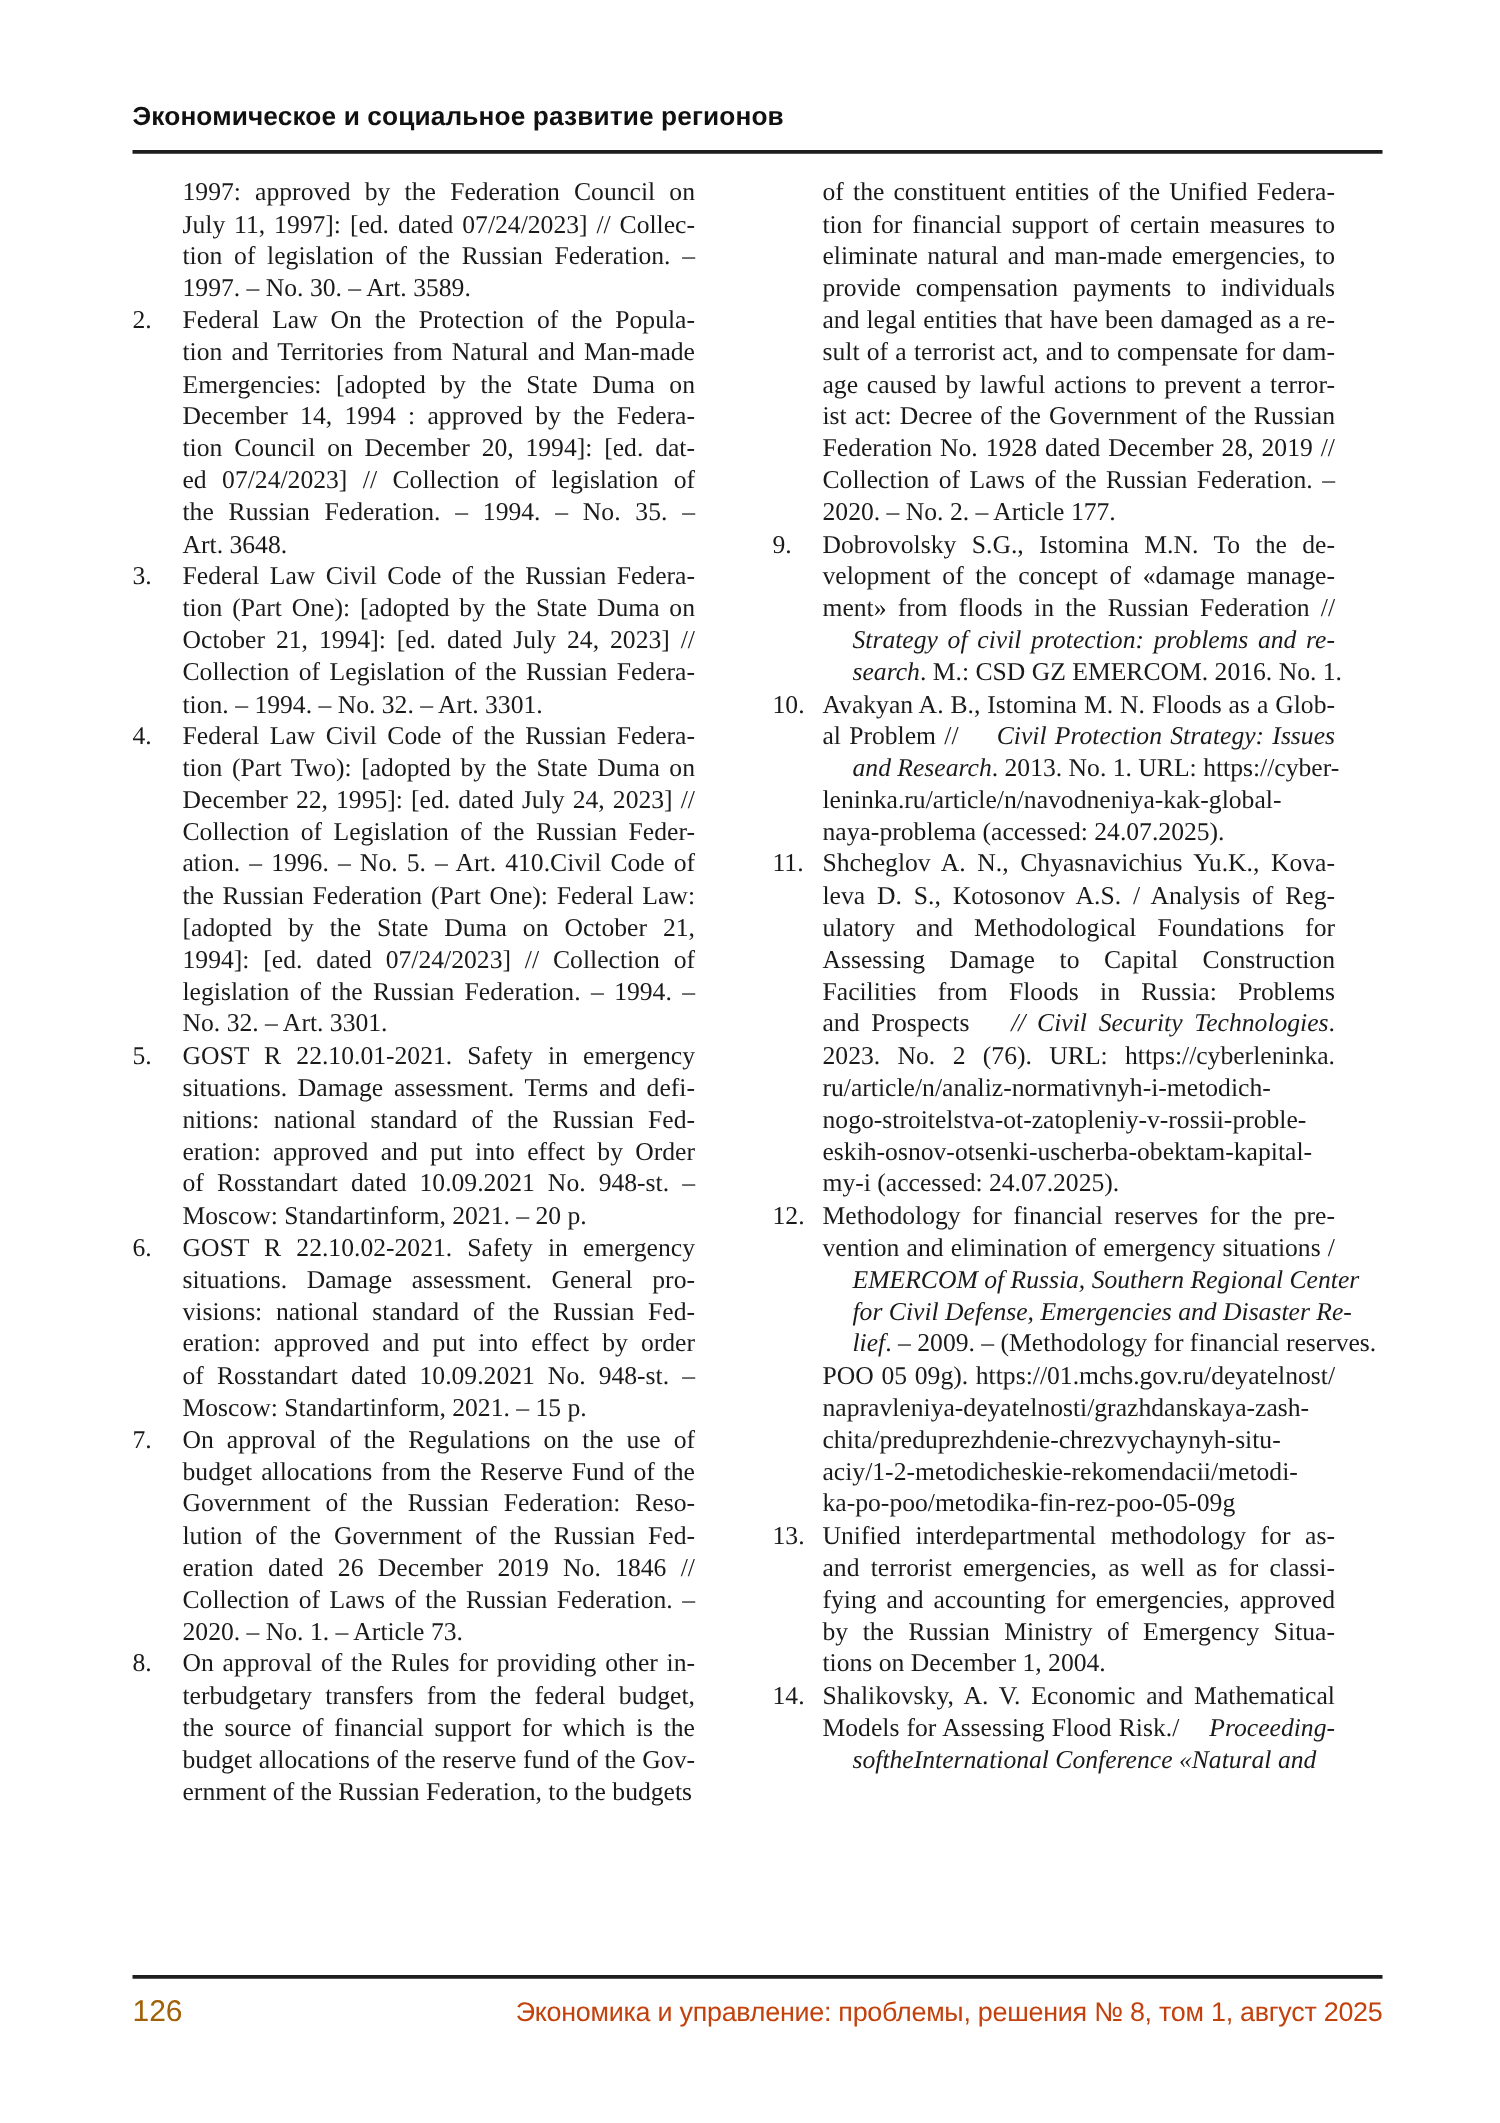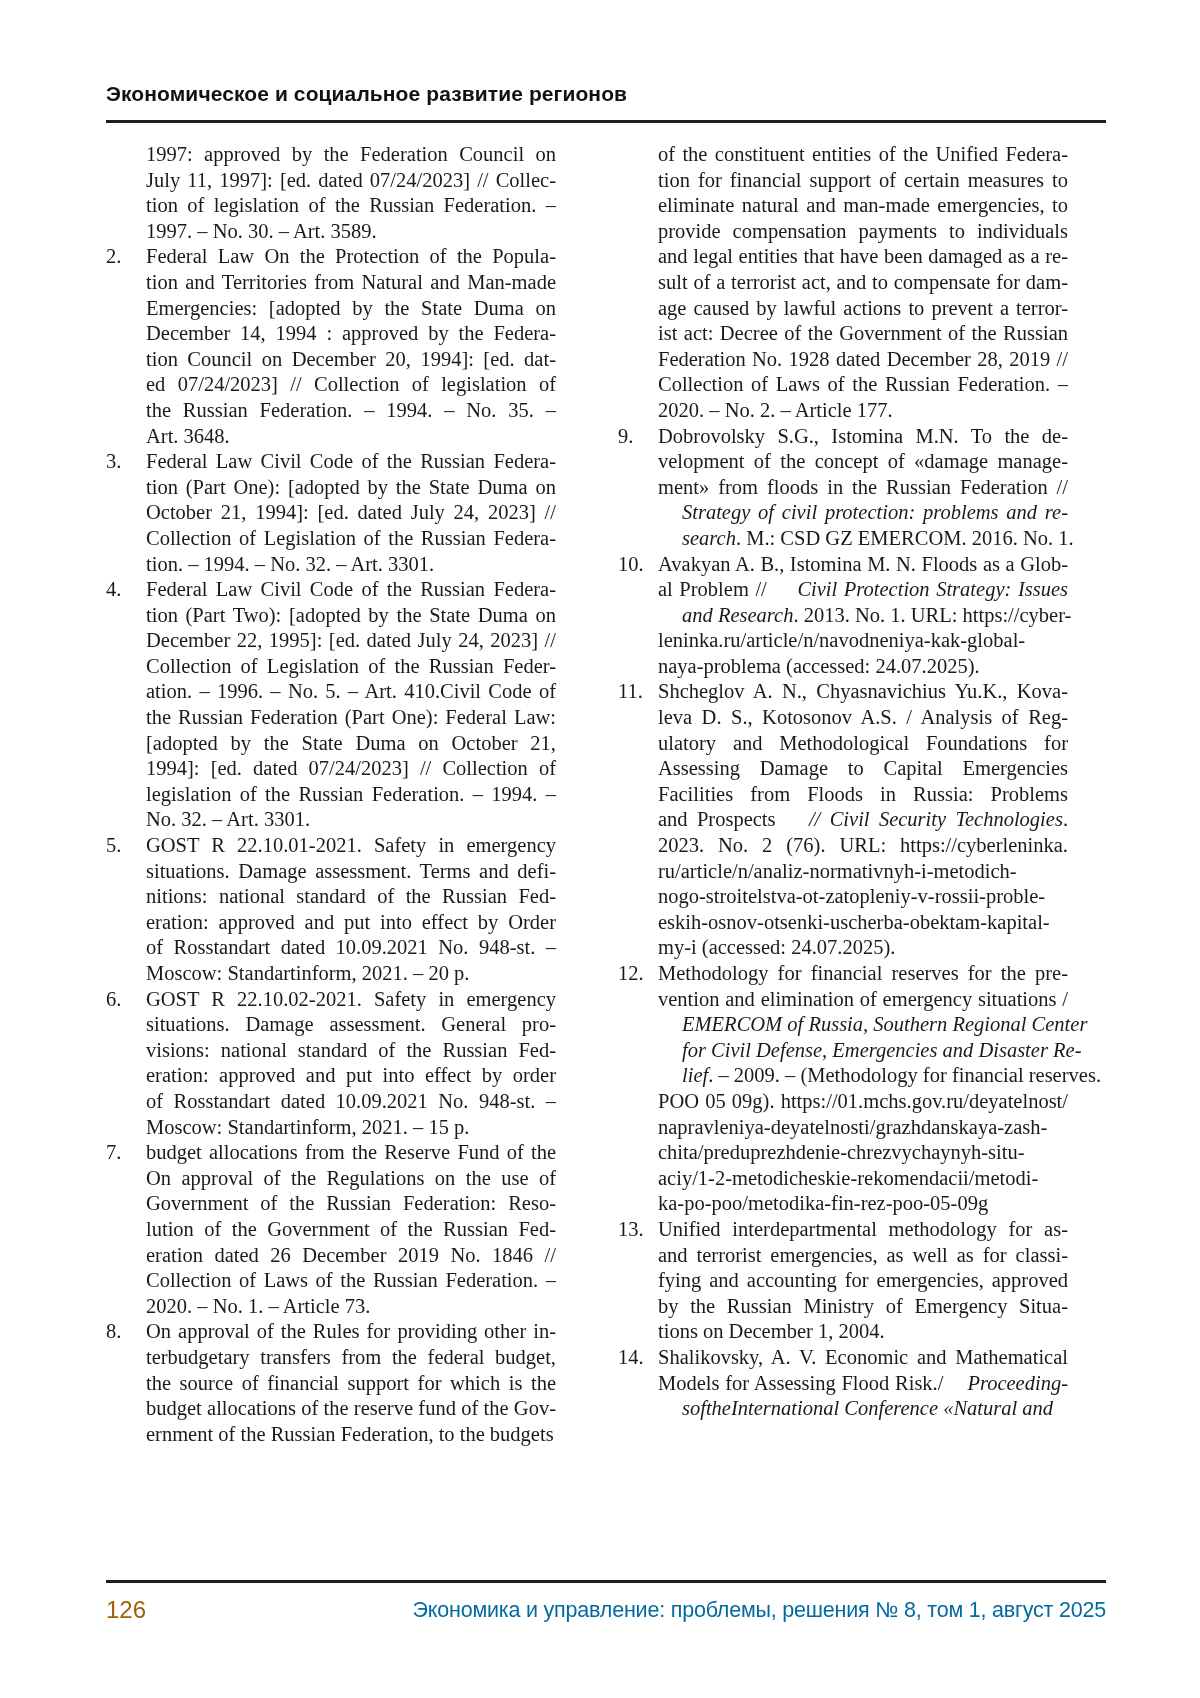--- a/index.html
+++ b/index.html
@@ -26,21 +26,21 @@
     text-align: justify; text-align-last: justify;
   }
   .line.last { text-align-last: left; }
   .line i { font-style: italic; margin-left: 24px; }
   .footer-page {
     position: absolute; left: 106px; top: 1596px;
     font-family: "Liberation Sans", sans-serif; font-size: 24px; color: #a16207;
   }
   .footer-journal {
     position: absolute; right: 94px; top: 1598px;
-    font-family: "Liberation Sans", sans-serif; font-size: 21.5px; color: #0369a1;
+    font-family: "Liberation Sans", sans-serif; font-size: 21.5px; color: #c2410c;
     letter-spacing: -0.2px;
   }
 </style>
 </head>
 <body>
 
 <div class="header-title">Экономическое и социальное развитие регионов</div>
 <div class="rule top"></div>
 
 <div class="column left">
@@ -95,22 +95,22 @@
       <span class="ref-num">6.</span>
       <span class="line">GOST R 22.10.02-2021. Safety in emergency</span>
       <span class="line">situations. Damage assessment. General pro-</span>
       <span class="line">visions: national standard of the Russian Fed-</span>
       <span class="line">eration: approved and put into effect by order</span>
       <span class="line">of Rosstandart dated 10.09.2021 No. 948-st. –</span>
       <span class="line last">Moscow: Standartinform, 2021. – 15 p.</span>
     </div>
     <div class="ref">
       <span class="ref-num">7.</span>
+      <span class="line">On approval of the Regulations on the use of</span>
       <span class="line">budget allocations from the Reserve Fund of the</span>
-      <span class="line">On approval of the Regulations on the use of</span>
       <span class="line">Government of the Russian Federation: Reso-</span>
       <span class="line">lution of the Government of the Russian Fed-</span>
       <span class="line">eration dated 26 December 2019 No. 1846 //</span>
       <span class="line">Collection of Laws of the Russian Federation. –</span>
       <span class="line last">2020. – No. 1. – Article 73.</span>
     </div>
     <div class="ref">
       <span class="ref-num">8.</span>
       <span class="line">On approval of the Rules for providing other in-</span>
       <span class="line">terbudgetary transfers from the federal budget,</span>
@@ -147,21 +147,21 @@
       <span class="line">al Problem // <i>Civil Protection Strategy: Issues</i></span>
       <span class="line"><i>and Research</i>. 2013. No. 1. URL: https://cyber-</span>
       <span class="line">leninka.ru/article/n/navodneniya-kak-global-</span>
       <span class="line last">naya-problema (accessed: 24.07.2025).</span>
     </div>
     <div class="ref">
       <span class="ref-num">11.</span>
       <span class="line">Shcheglov A. N., Chyasnavichius Yu.K., Kova-</span>
       <span class="line">leva D. S., Kotosonov A.S. / Analysis of Reg-</span>
       <span class="line">ulatory and Methodological Foundations for</span>
-      <span class="line">Assessing Damage to Capital Emergencies</span>
+      <span class="line">Assessing Damage to Capital Construction</span>
       <span class="line">Facilities from Floods in Russia: Problems</span>
       <span class="line">and Prospects <i>// Civil Security Technologies</i>.</span>
       <span class="line">2023. No. 2 (76). URL: https://cyberleninka.</span>
       <span class="line">ru/article/n/analiz-normativnyh-i-metodich-</span>
       <span class="line">nogo-stroitelstva-ot-zatopleniy-v-rossii-proble-</span>
       <span class="line">eskih-osnov-otsenki-uscherba-obektam-kapital-</span>
       <span class="line last">my-i (accessed: 24.07.2025).</span>
     </div>
     <div class="ref">
       <span class="ref-num">12.</span>

